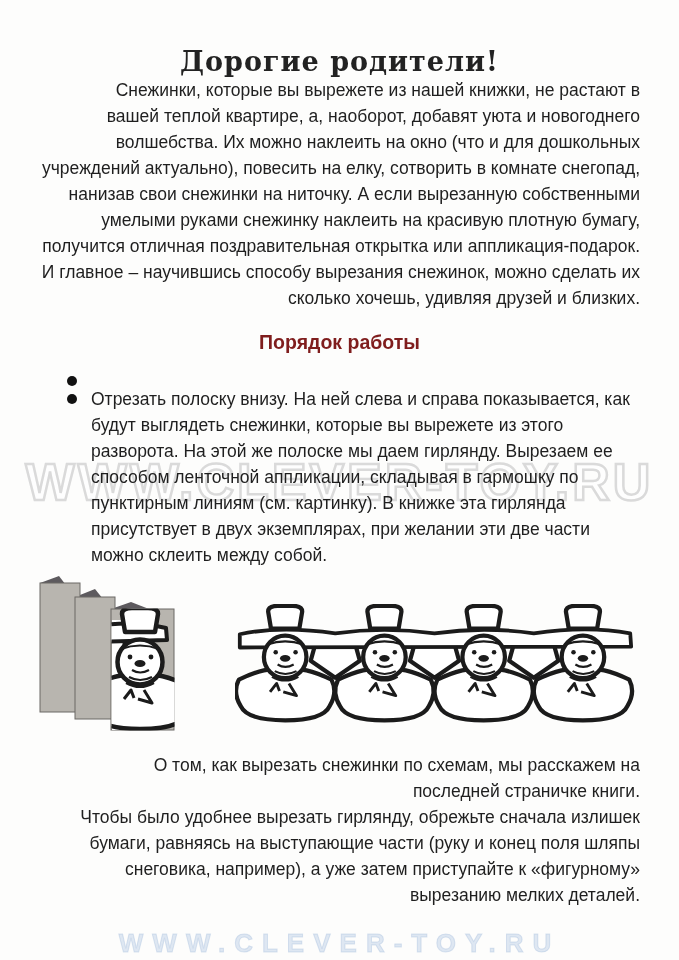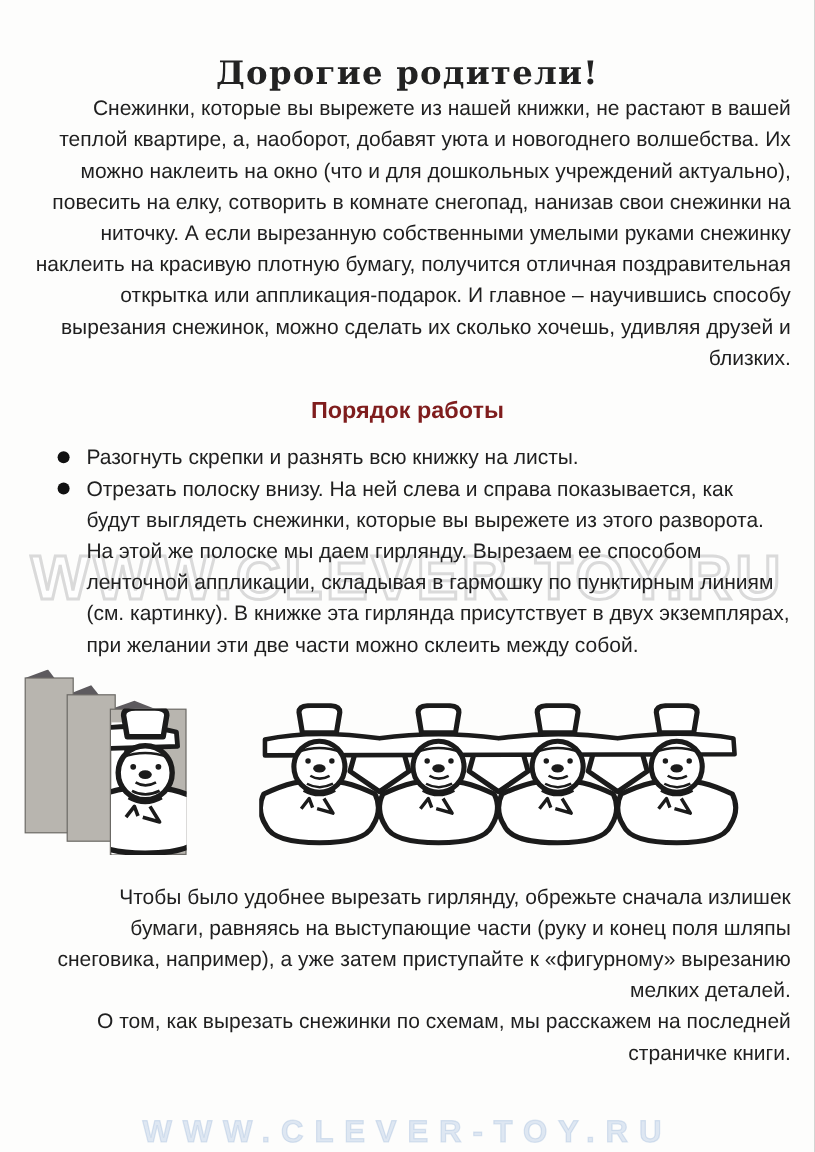--- a/index.html
+++ b/index.html
@@ -5,21 +5,21 @@
   html,body{margin:0;padding:0;background:#888;}
   .page{
     position:relative;
     width:679px;height:960px;
     margin:0 auto;
     background:#fdfdfc;
     overflow:hidden;
     font-family:"Liberation Sans",sans-serif;
     color:#1f1f1f;
   }
-  .content{position:relative;z-index:1;padding:0 20px;}
+  .content{position:relative;z-index:1;padding:0 39px;}
   .doc-title{
     margin:46px 0 0 0;
     text-align:center;
     font-family:"DejaVu Serif",serif;
     font-weight:bold;
     font-size:27px;
     letter-spacing:1px;
     color:#222;
   }
   p.body-par{
@@ -90,21 +90,20 @@
 
     <h1 class="doc-title">Дорогие родители!</h1>
 
     <p class="body-par indent intro">Снежинки, которые вы вырежете из нашей книжки, не растают в вашей теплой квартире, а, наоборот, добавят уюта и новогоднего волшебства. Их можно наклеить на окно (что и для дошкольных учреждений актуально), повесить на елку, сотворить в комнате снегопад, нанизав свои снежинки на ниточку. А если вырезанную собственными умелыми руками снежинку наклеить на красивую плотную бумагу, получится отличная поздравительная открытка или аппликация-подарок. И главное – научившись способу вырезания снежинок, можно сделать их сколько хочешь, удивляя друзей и близких.</p>
 
     <h2 class="section-heading">Порядок работы</h2>
 
     <ul class="steps">
       <li>
         <span class="bullet-dot"></span>
-        <span>Разогнуть скрепки и разнять всю книжку на листы.</span>
       </li>
       <li>
         <span class="bullet-dot"></span>
         <span>Отрезать полоску внизу. На ней слева и справа показывается, как будут выглядеть снежинки, которые вы вырежете из этого разворота. На этой же полоске мы даем гирлянду. Вырезаем ее способом ленточной аппликации, складывая в гармошку по пунктирным линиям (см. картинку). В книжке эта гирлянда присутствует в двух экземплярах, при желании эти две части можно склеить между собой.</span>
       </li>
     </ul>
 
     <div class="illustration-row">
 
       <svg class="defs-holder" aria-hidden="true">
@@ -160,17 +159,17 @@
                    C245,26 280,26 315,31 C350,26 384,25 417,31
                    L418,45 L4,46 Z" fill="#ffffff" stroke="#1b1b1b" stroke-width="4" stroke-linejoin="round"></path>
           <use href="#sm" transform="translate(0,0)"></use>
           <use href="#sm" transform="translate(105,0)"></use>
           <use href="#sm" transform="translate(210,0)"></use>
           <use href="#sm" transform="translate(315,0)"></use>
         </svg>
       </div>
     </div>
 
+    <p class="body-par indent">О том, как вырезать снежинки по схемам, мы расскажем на последней страничке книги.</p>
     <p class="body-par indent outro">Чтобы было удобнее вырезать гирлянду, обрежьте сначала излишек бумаги, равняясь на выступающие части (руку и конец поля шляпы снеговика, например), а уже затем приступайте к «фигурному» вырезанию мелких деталей.</p>
-    <p class="body-par indent">О том, как вырезать снежинки по схемам, мы расскажем на последней страничке книги.</p>
 
   </div>
 </div>
 
 </body></html>

